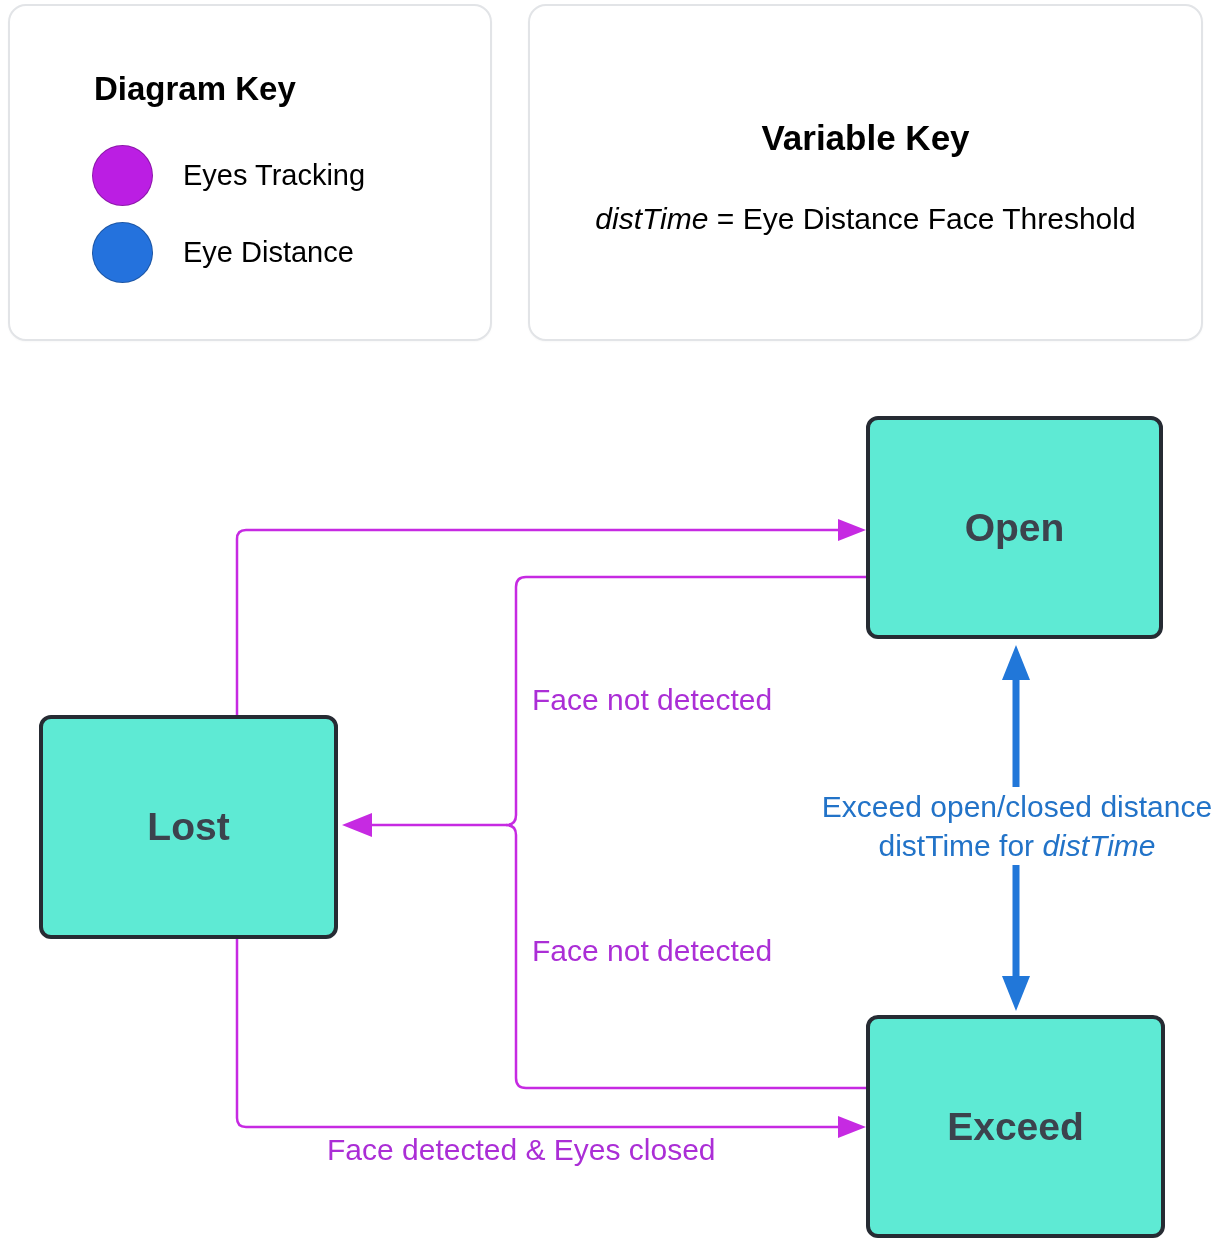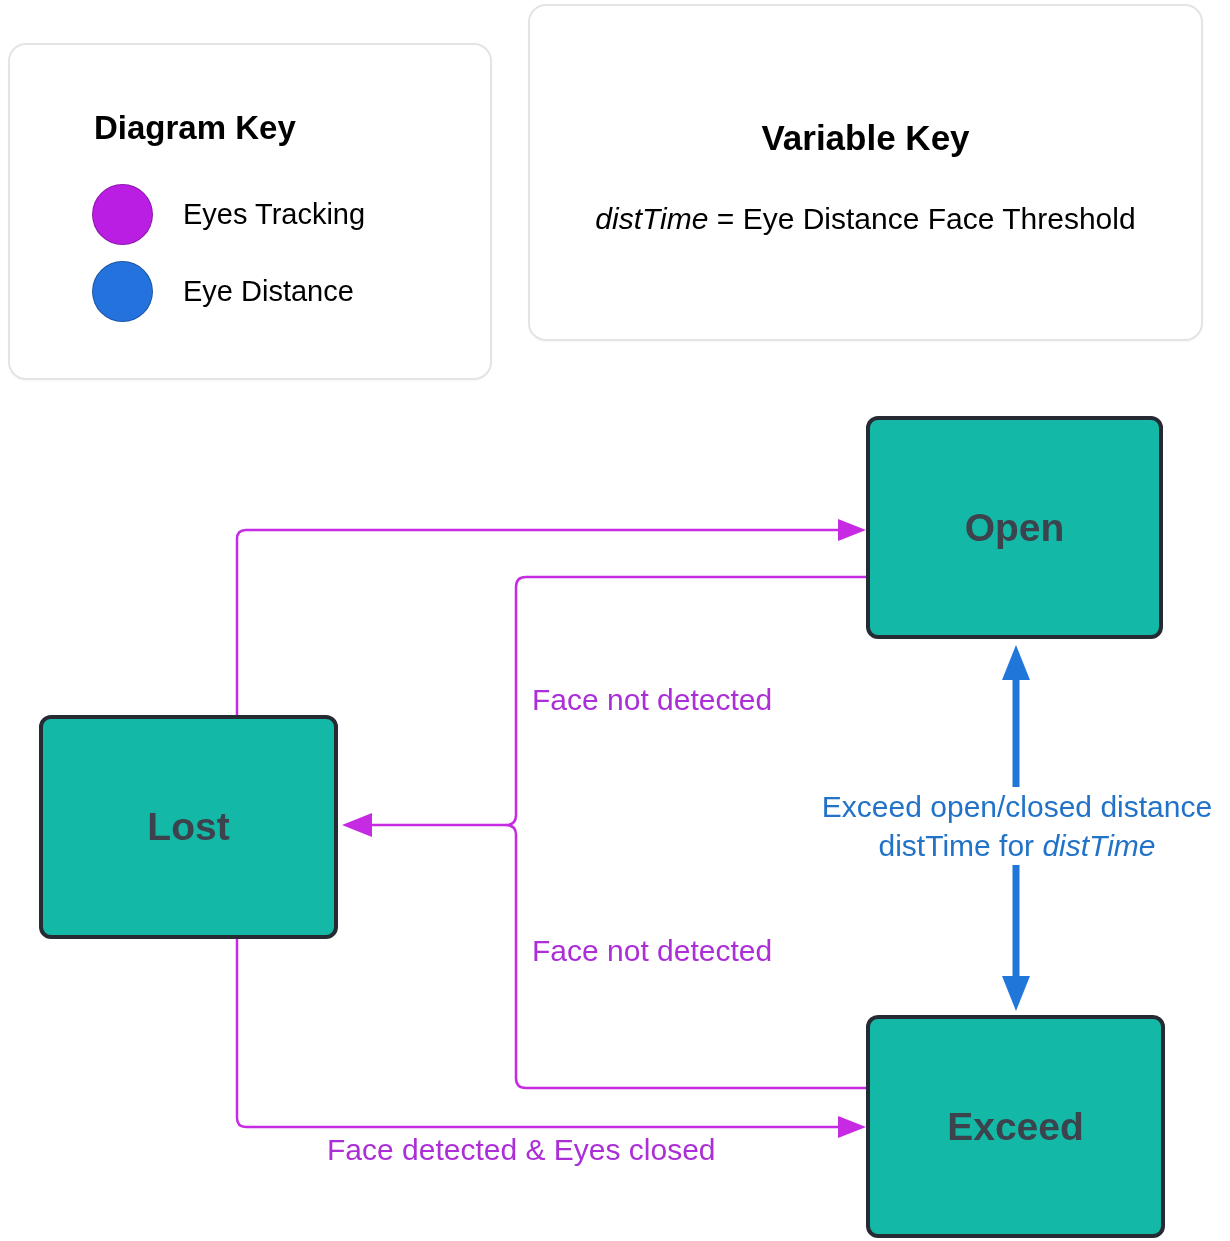--- a/index.html
+++ b/index.html
@@ -14,21 +14,21 @@
   }
 
   
   .key-box {
     position: absolute;
     background: #ffffff;
     border: 2px solid #e2e4e7;
     border-radius: 18px;
     box-shadow: 0 1px 2px rgba(0,0,0,0.03);
   }
-  .diagram-key { left: 8px; top: 4px; width: 484px; height: 337px; margin-top: 39px; }
+  .diagram-key { left: 8px; top: 4px; width: 484px; height: 337px; }
   .variable-key { left: 528px; top: 4px; width: 675px; height: 337px; }
 
   .diagram-key-title {
     position: absolute; left: 84px; top: 64px;
     font-size: 33px; font-weight: bold; color: #000000; margin: 0;
     white-space: nowrap;
   }
   .legend-item { position: absolute; left: 82px; display: flex; align-items: center; }
   .legend-item.row-0 { top: 139px; }
   .legend-item.row-1 { top: 216px; }
@@ -54,21 +54,21 @@
   
   svg.edges { position: absolute; left: 0; top: 0; }
   .edge-magenta { stroke: var(--face-tracking, #c62ae2); stroke-width: 2.5; fill: none; }
   .arrow-magenta { fill: var(--face-tracking, #c62ae2); stroke: none; }
   .edge-blue { stroke: var(--eye-distance, #2177d9); stroke-width: 7; fill: none; }
   .arrow-blue { fill: var(--eye-distance, #2177d9); stroke: none; }
 
   
   .state {
     position: absolute;
-    background: #14b8a6;
+    background: #5eead4;
     border: 4px solid var(--state-border, #262b33);
     border-radius: 12px;
     display: flex; align-items: center; justify-content: center;
     font-size: 39px; font-weight: bold; color: var(--state-text, #3c434d);
   }
   .state-open   { left: 866px; top: 416px;  width: 297px; height: 223px; }
   .state-lost   { left: 39px;  top: 715px;  width: 299px; height: 224px; }
   .state-closed { left: 866px; top: 1015px; width: 299px; height: 223px; }
 
   

